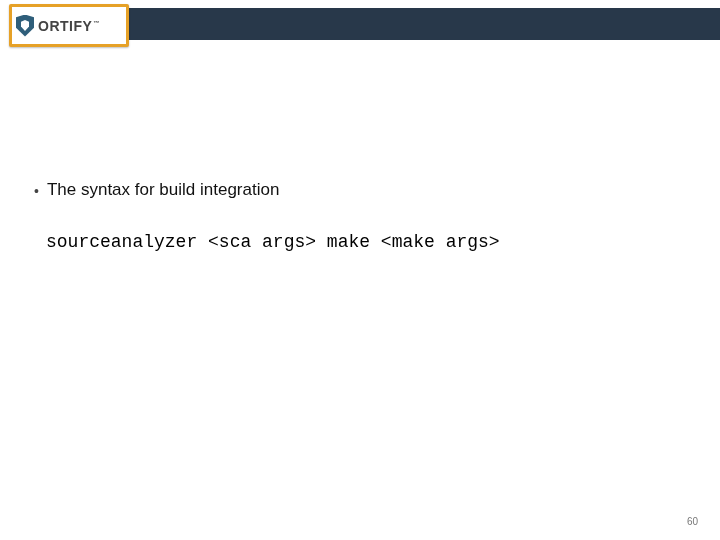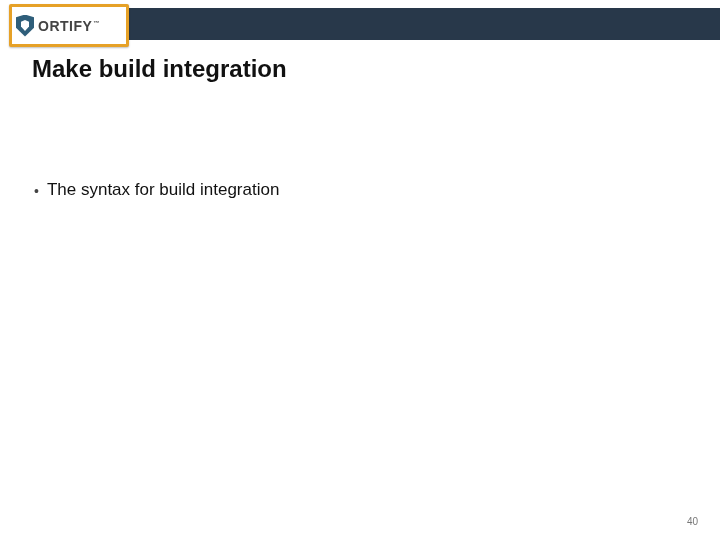--- a/index.html
+++ b/index.html
@@ -31,23 +31,23 @@
         <div class="logo-shield">
           <div class="logo-shield-inner"></div>
         </div>
         <span class="logo-text">
           <span>ORTIFY</span><span class="logo-tm">™</span>
         </span>
       </div>
     </div>
   </div>
 
-  <div class="title">Make build integration</div>
 
   <div class="bullet-row">
     <span class="bullet-dot">•</span>
     <span>The syntax for build integration</span>
   </div>
 
+  <div class="code-line">sourceanalyzer &lt;sca args&gt; make &lt;make args&gt;</div>
 
-  <div class="pagenum">40</div>
+  <div class="pagenum">60</div>
 
 </div>
 
 </body></html>

